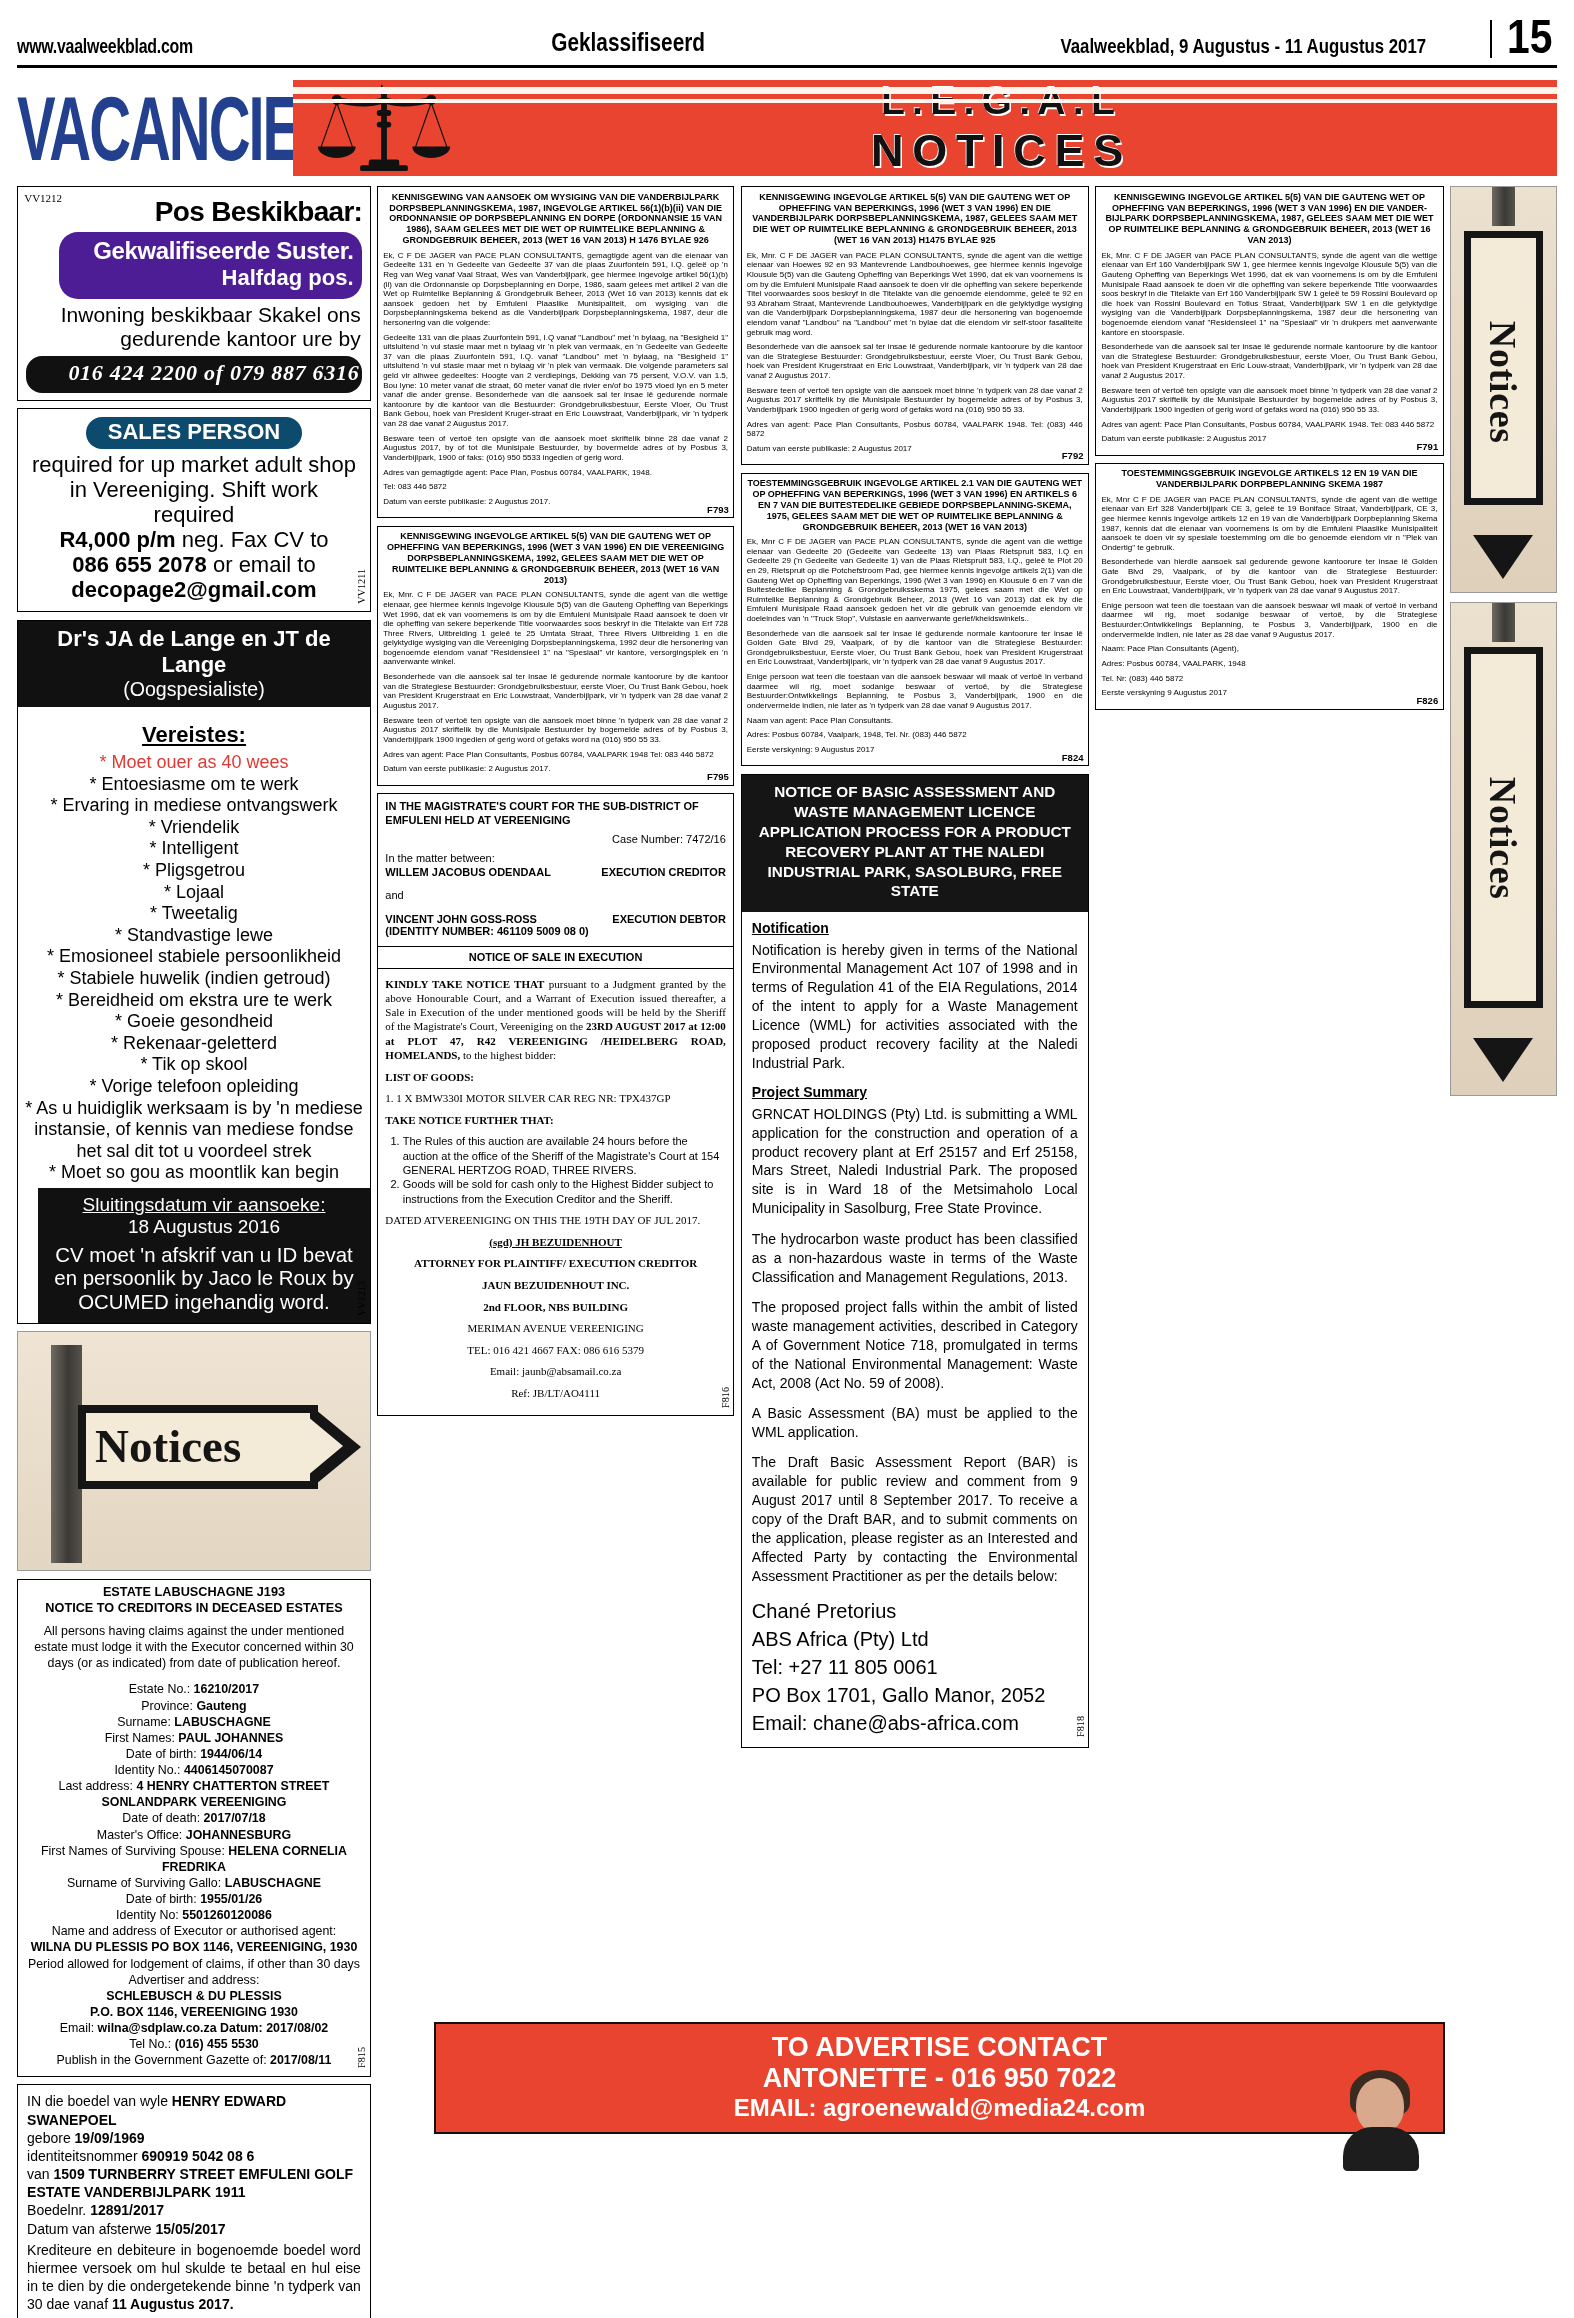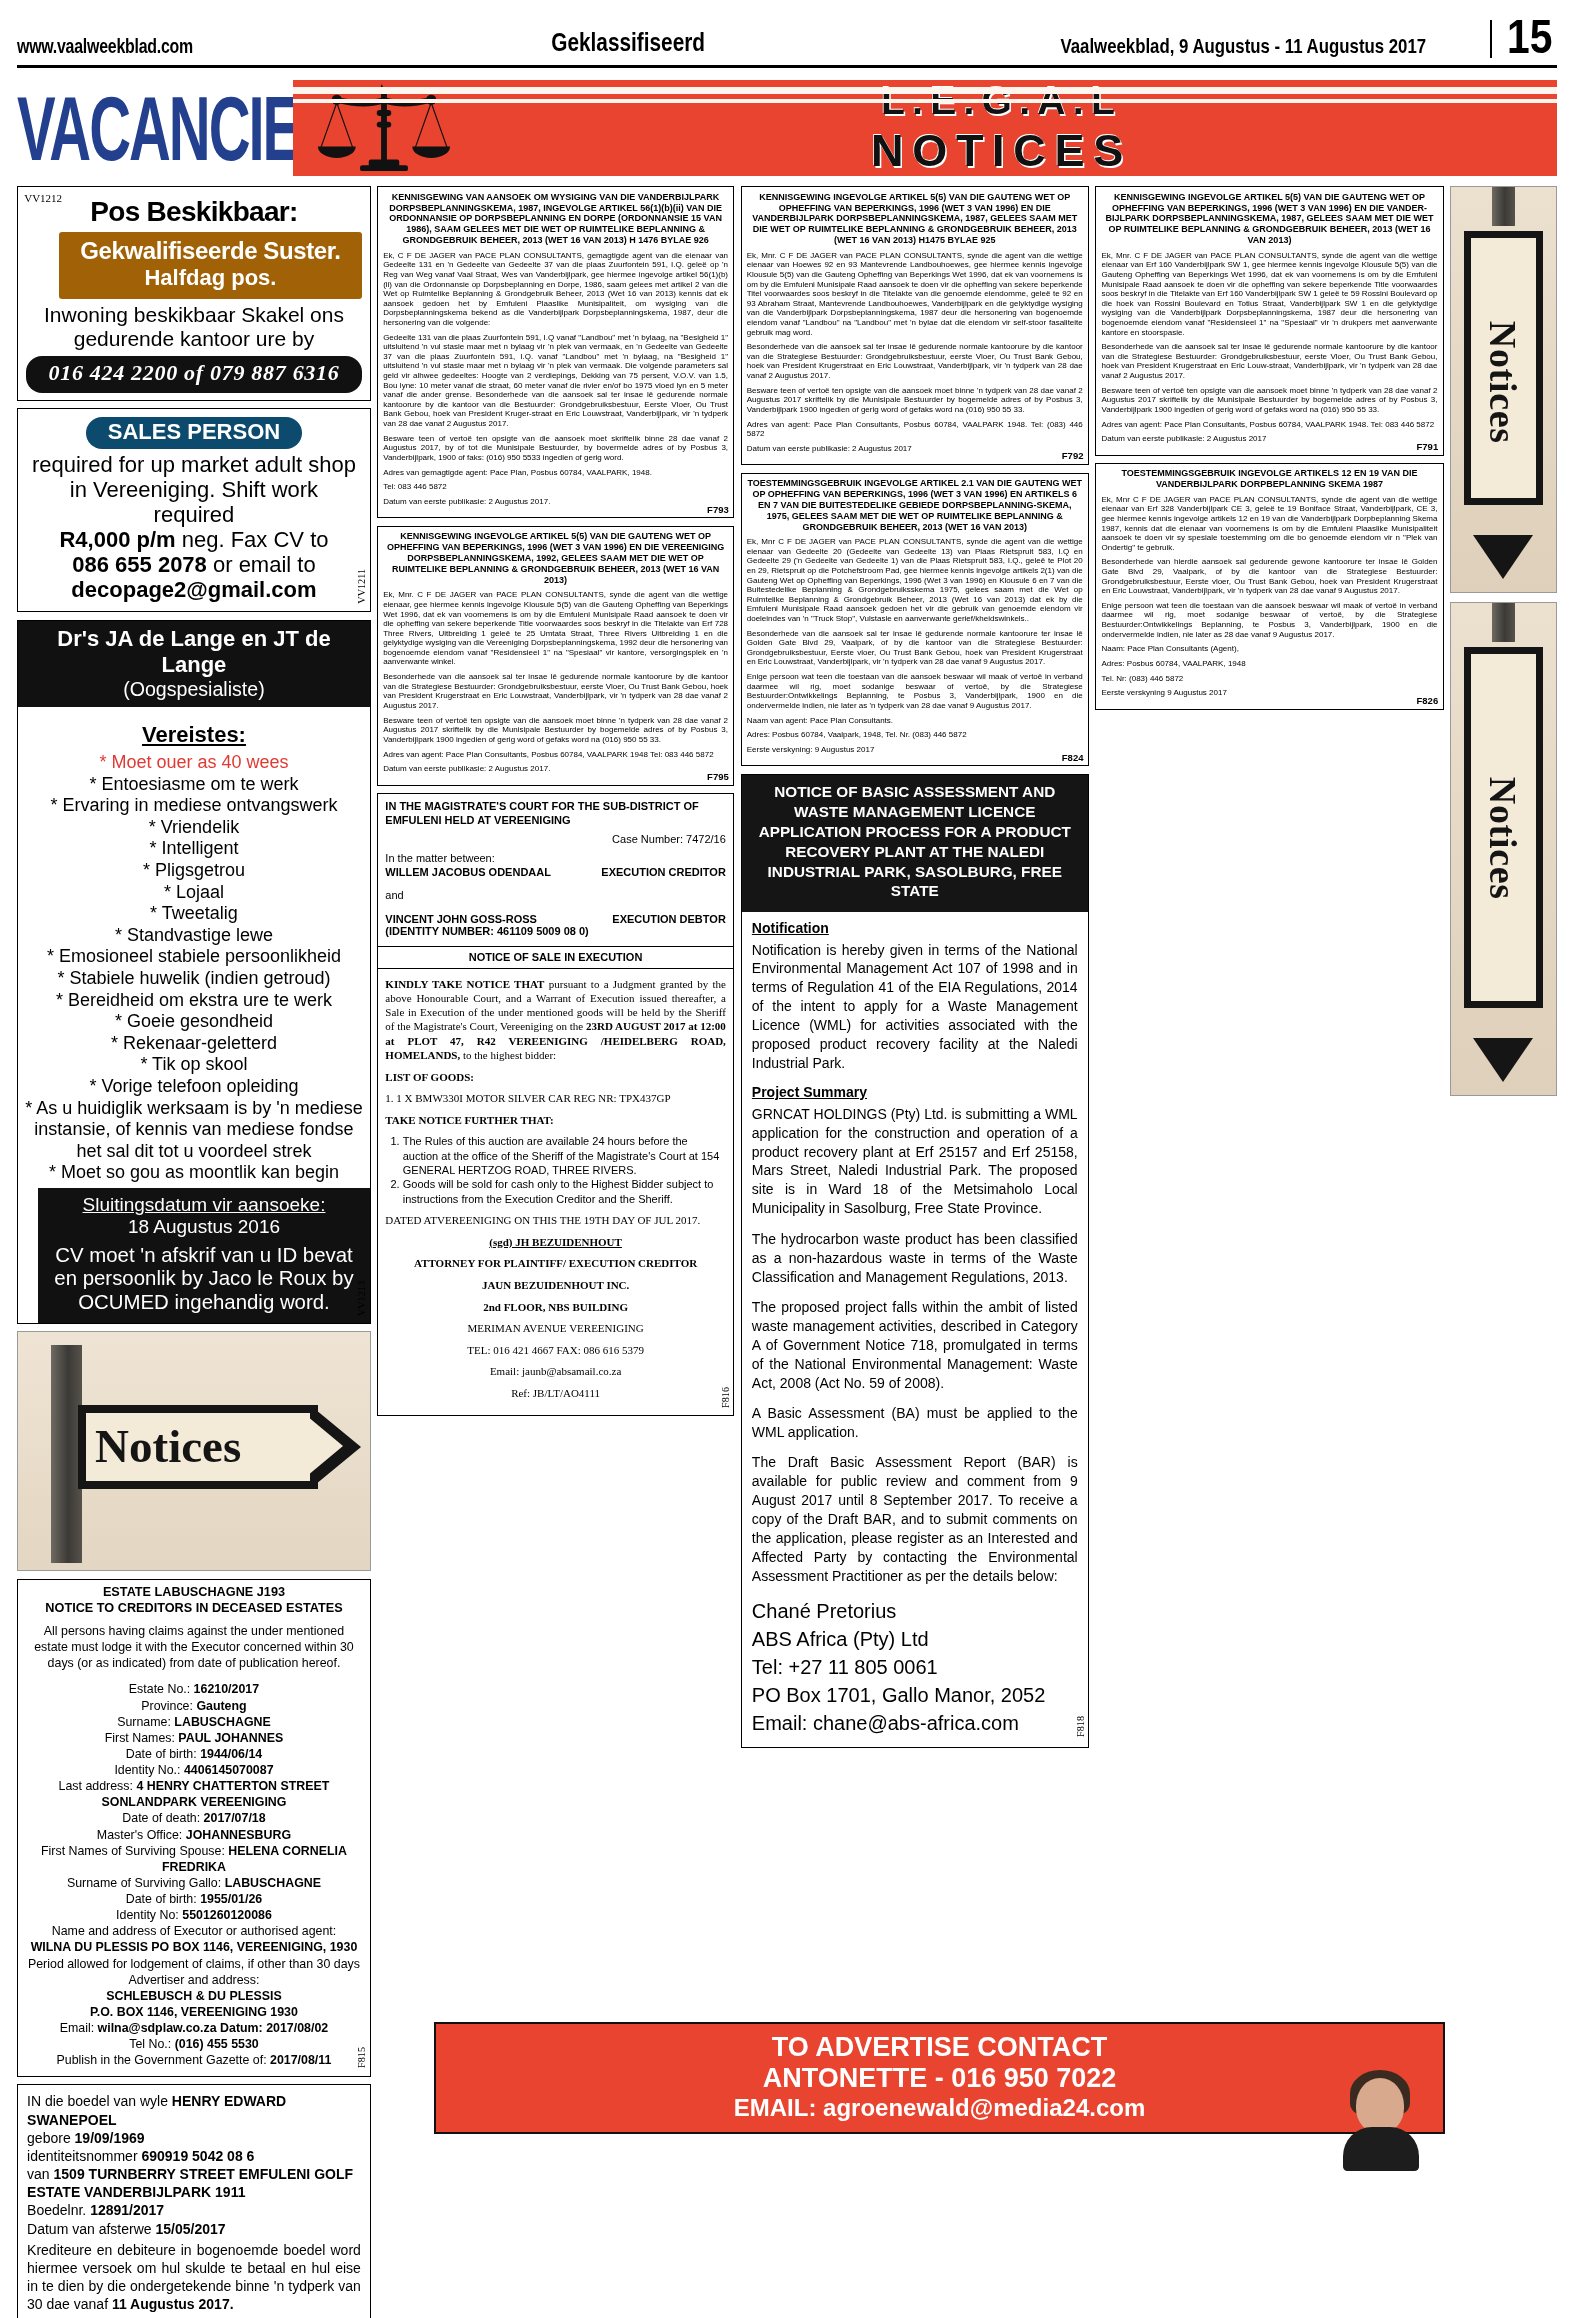--- a/index.html
+++ b/index.html
@@ -57,25 +57,25 @@
   .col5 { width:108px; }
 
   .box { border:1.5px solid #000; margin-bottom:7.3px; position:relative; background:#fff; }
 
   
   .refv { position:absolute; right:2.2px; bottom:7.3px; writing-mode:vertical-rl;
           transform:rotate(180deg); font-size:10.2px; font-family:"Liberation Serif",serif; }
   .refh { position:absolute; right:4.4px; bottom:2.9px; font-size:9.5px; font-weight:bold; }
 
   
-  .ad-pos { padding:5.8px 7.3px 7.3px 7.3px; text-align:center; }
+  .ad-pos { padding:5.8px 7.3px 7.3px 7.3px; text-align:right; }
   .ad-pos .code { position:absolute; left:5.8px; top:4.4px; font-size:11px;
                   font-family:"Liberation Serif",serif; }
   .ad-pos h2 { margin:2.9px 0 4.4px 0; font-size:28px; font-weight:bold; letter-spacing:-0.7px; }
-  .pill { background:#a16207; color:#fff; border-radius:3px; padding:5.1px 8.7px 7.3px 8.7px;margin-left:33px; }
+  .pill { background:#4c1d95; color:#fff; border-radius:19px; padding:5.1px 8.7px 7.3px 8.7px;margin-left:33px; }
   .pill .p1 { font-size:24px; font-weight:bold; letter-spacing:-0.4px; }
   .pill .p2 { font-size:22px; font-weight:bold; }
   .ad-pos .body { font-size:21px; line-height:1.12; margin:4.4px 1.5px 5.8px 1.5px; }
   .phonebar { background:#111; color:#fff; border-radius:16px; padding:4.4px 2.9px 6.5px 2.9px;
               font-size:22px; font-weight:bold; font-style:italic;
               font-family:"Liberation Serif", serif; letter-spacing:0.7px; }
 
   
   .ad-sales { padding:7.3px 8.7px 8.7px 8.7px; text-align:center; }
   .ad-sales .titlepill { display:inline-block; background:#0c4a6e; color:#fff;

